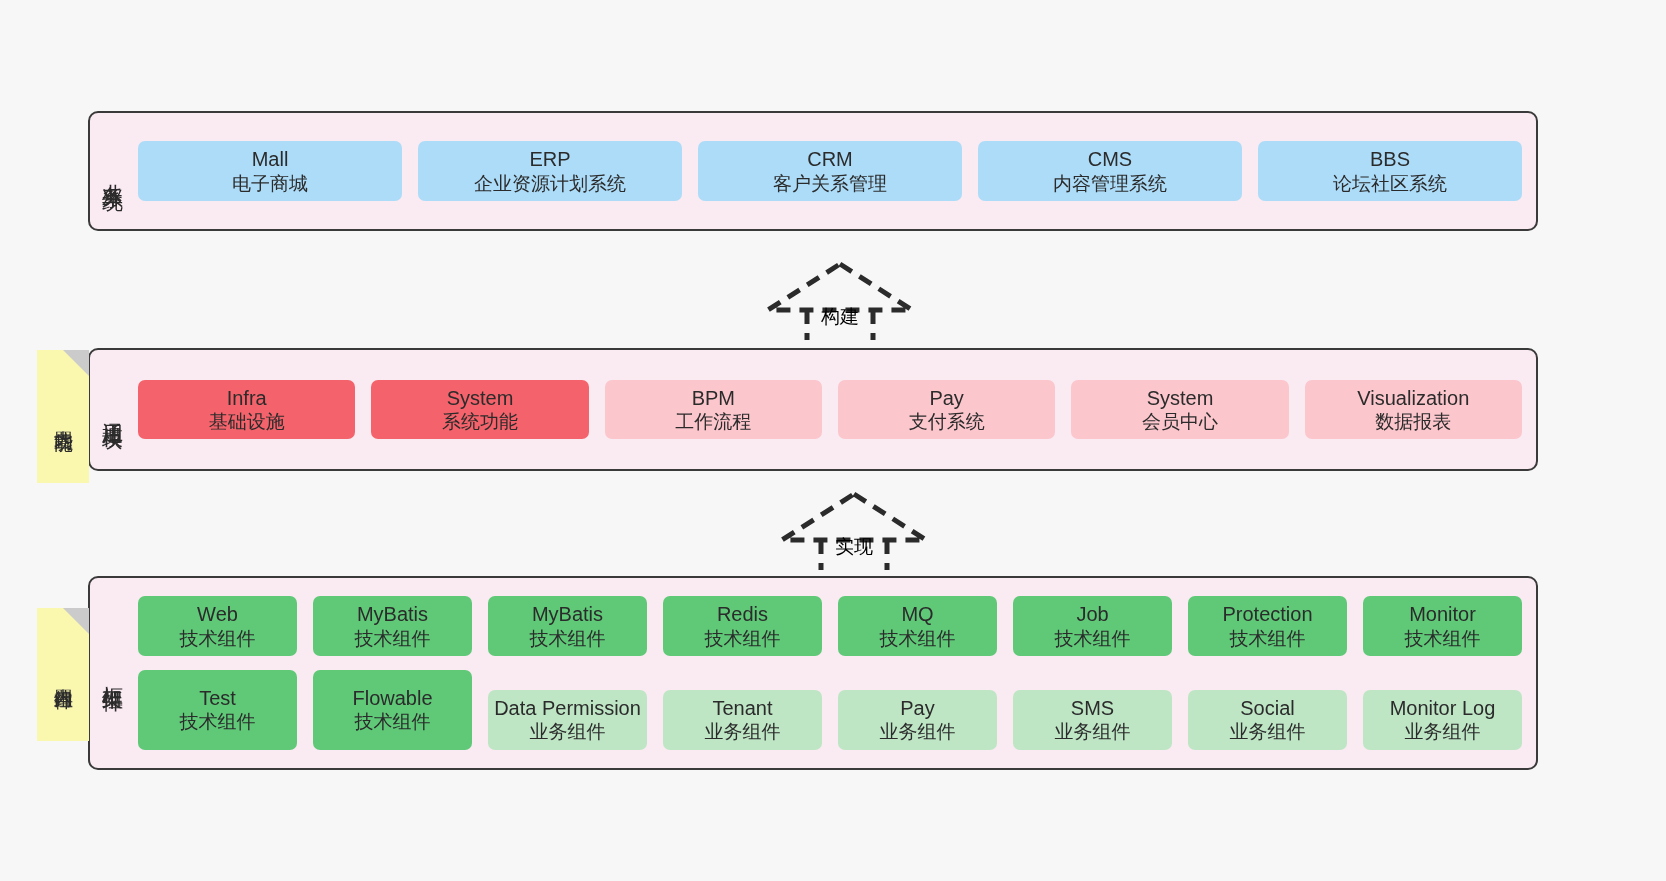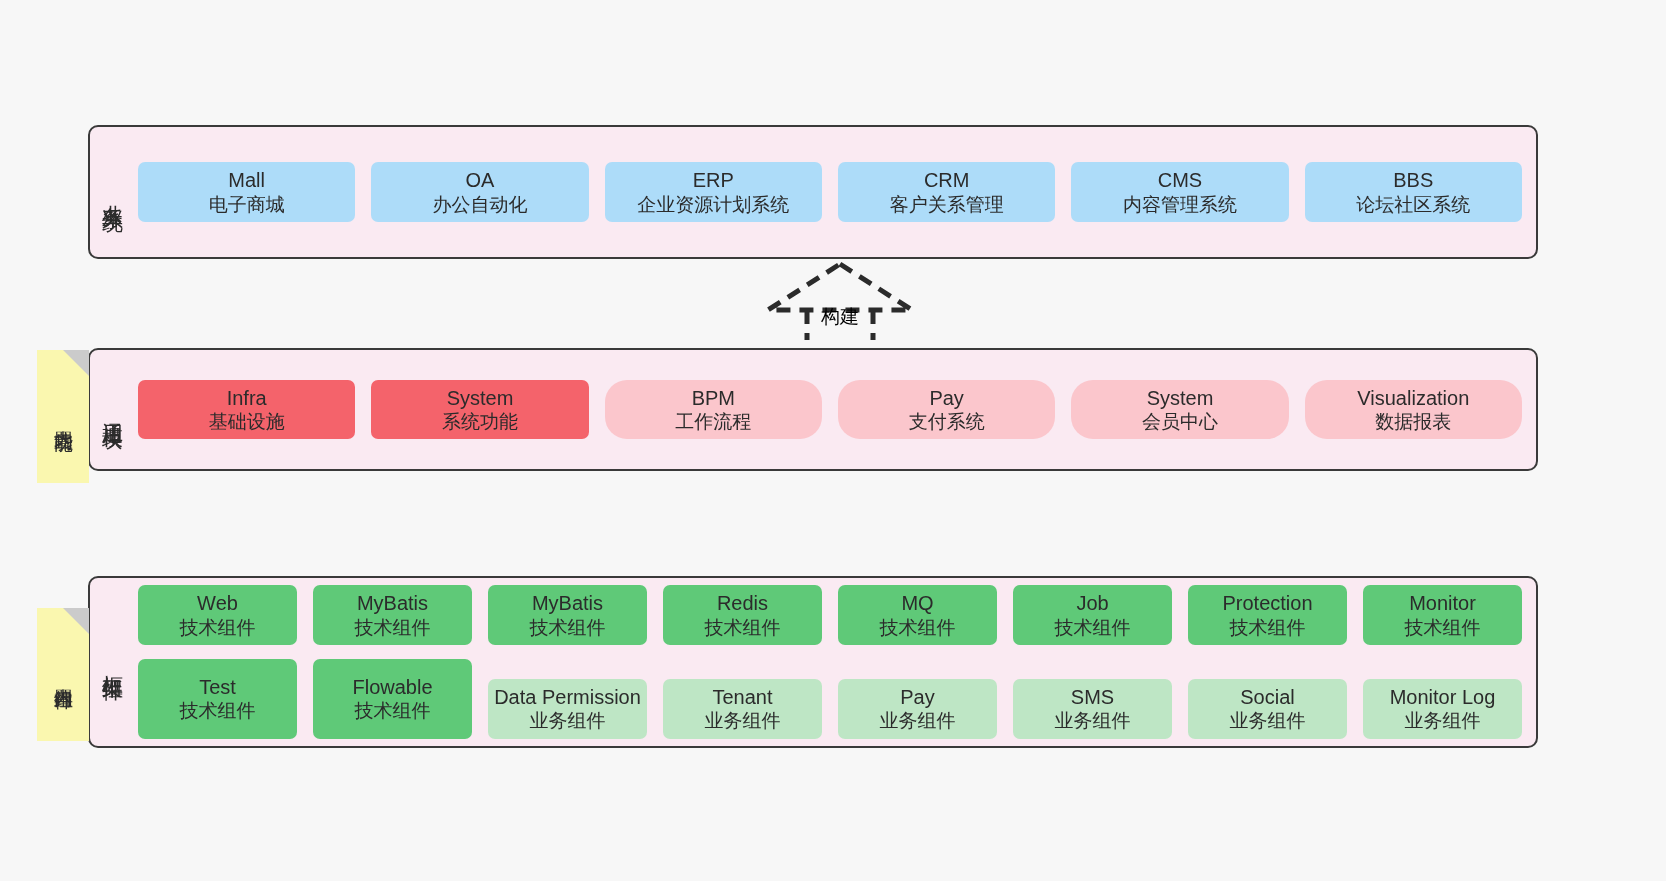--- a/index.html
+++ b/index.html
@@ -59,21 +59,21 @@
     text-align: center;
     color: #2B2B2B;
     line-height: 1.22;
     padding: 6px 4px;
   }
   .box .en { font-size: 20px; }
   .box .cn { font-size: 19px; }
 
   .blue    { background: #ADDCF9; }
   .red     { background: #F4636B; }
-  .pinklt  { background: #FBC6CC; border-radius: 22px; }
+  .pinklt  { background: #FBC6CC; }
   .grndk   { background: #5FC978; }
   .grnlt   { background: #BEE6C5; margin-top: 20px; }
 
   
   .sticky {
     position: absolute;
     background: #FAF7AF;
     display: flex;
     align-items: center;
     justify-content: center;
@@ -105,31 +105,27 @@
     white-space: nowrap;
     left: 50%;
     transform: translateX(-50%);
   }
 </style>
 </head>
 <body>
 
 <div id="canvas">
 
-  <div class="section" id="sec-business" style="left:88px; top:125px; width:1450px; height:134px;">
+  <div class="section" id="sec-business" style="left:88px; top:111px; width:1450px; height:120px;">
     <div class="section-label">业务系统</div>
     <div class="section-body">
       <div class="row">
         <div class="box blue">
           <span class="en">Mall</span>
           <span class="cn">电子商城</span>
-        </div>
-        <div class="box blue">
-          <span class="en">OA</span>
-          <span class="cn">办公自动化</span>
         </div>
         <div class="box blue">
           <span class="en">ERP</span>
           <span class="cn">企业资源计划系统</span>
         </div>
         <div class="box blue">
           <span class="en">CRM</span>
           <span class="cn">客户关系管理</span>
         </div>
         <div class="box blue">
@@ -183,26 +179,33 @@
           <span class="cn">会员中心</span>
         </div>
         <div class="box pinklt">
           <span class="en">Visualization</span>
           <span class="cn">数据报表</span>
         </div>
       </div>
     </div>
   </div>
 
+  <div class="arrow" style="left:776px; top:492px; width:156px; height:78px;">
+    <svg width="156" height="78" viewBox="0 0 156 78" aria-hidden="true">
+      <polygon points="78,2 150,48 6,48" fill="none" stroke="#2B2B2B" stroke-width="5" stroke-dasharray="14,9" stroke-linejoin="miter"></polygon>
+      <path d="M45,48 L45,78 M111,48 L111,78" fill="none" stroke="#2B2B2B" stroke-width="5" stroke-dasharray="14,9"></path>
+    </svg>
+    <div class="arrow-label" style="top:42px;">实现</div>
+  </div>
 
   <div class="sticky" style="left:37px; top:608px; width:52px; height:133px;">
     <span>内置组件</span>
   </div>
 
-  <div class="section" id="sec-framework" style="left:88px; top:576px; width:1450px; height:172px;">
+  <div class="section" id="sec-framework" style="left:88px; top:576px; width:1450px; height:194px;">
     <div class="section-label">框架组件</div>
     <div class="section-body">
 
       <div class="row">
         <div class="box grndk">
           <span class="en">Web</span>
           <span class="cn">技术组件</span>
         </div>
         <div class="box grndk">
           <span class="en">MyBatis</span>

